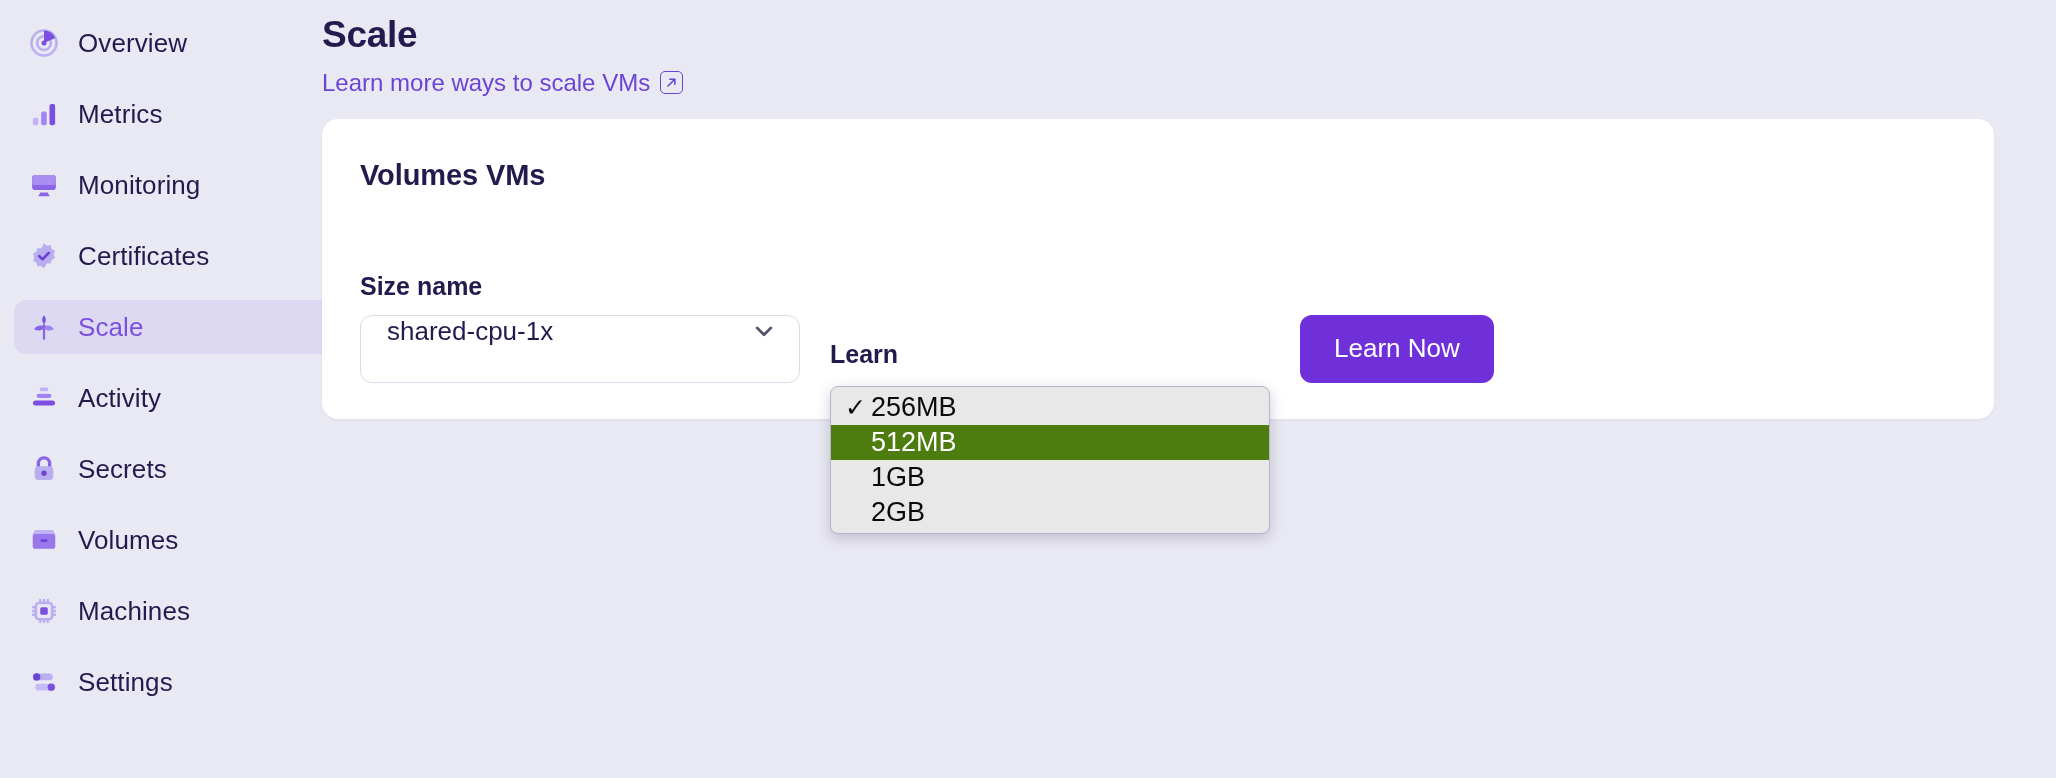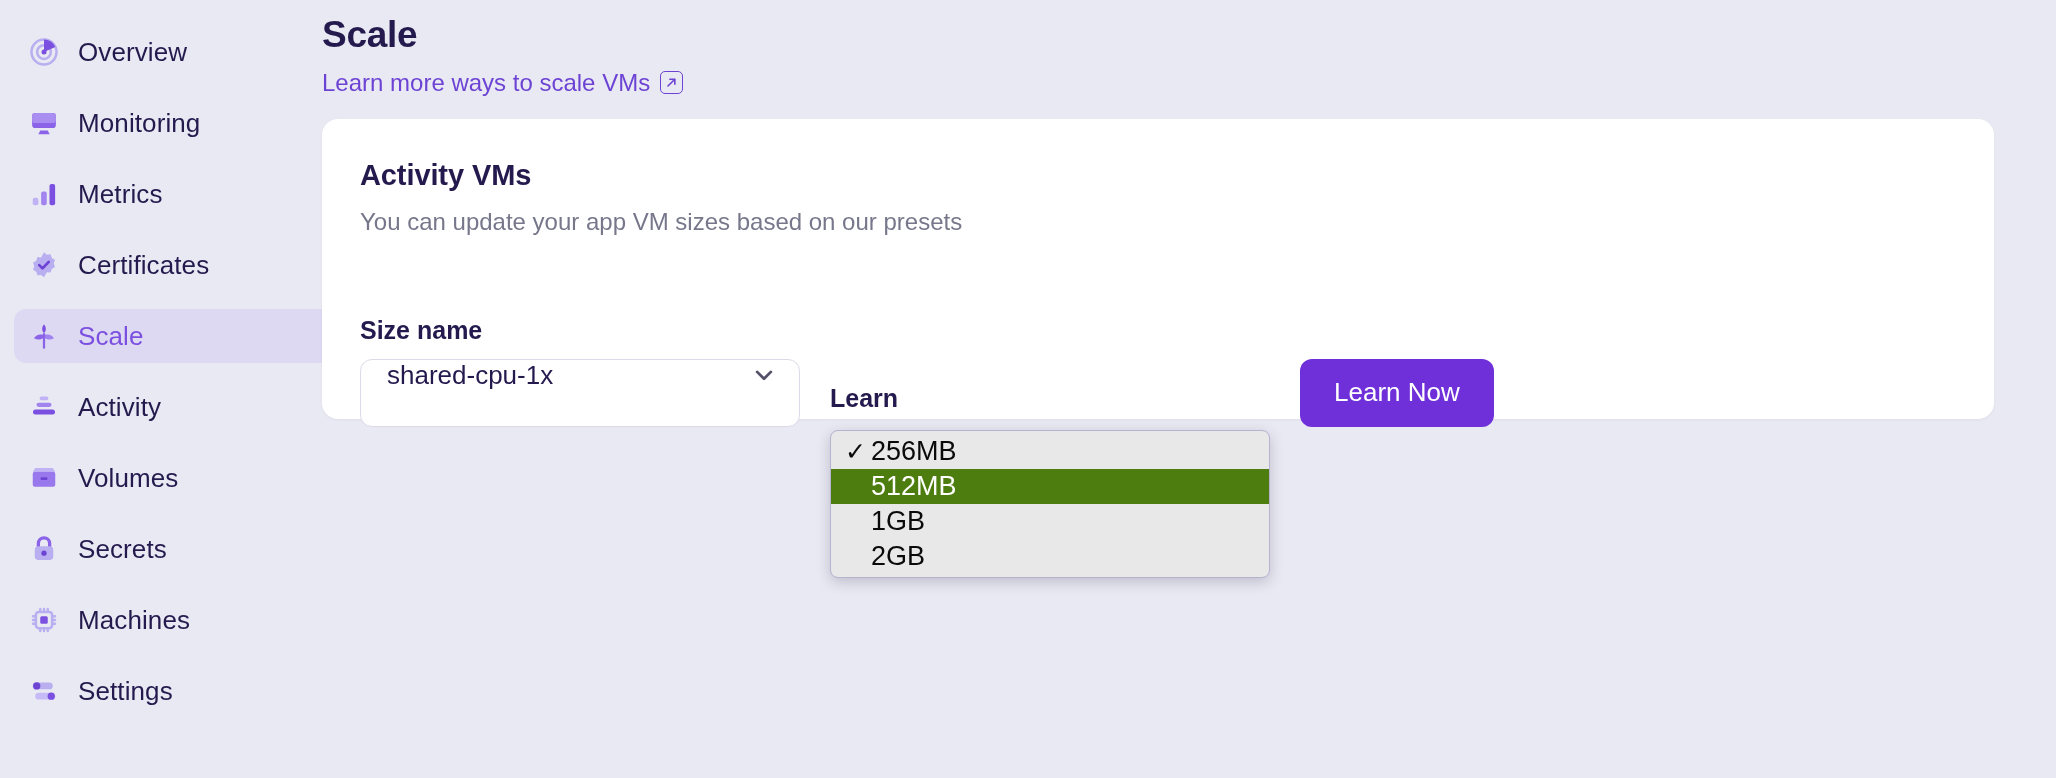--- a/index.html
+++ b/index.html
@@ -16,21 +16,21 @@
     position: relative;
   }
 
   
   #sidebar {
     position: absolute;
     left: 0; top: 0;
     width: 350px;
     height: 778px;
     background: #e9e9f3;
-    padding-top: 25px;
+    padding-top: 16px;
   }
 
   .nav-item {
     display: flex;
     align-items: center;
     height: 54px;
     margin: 0 14px 17px 14px;
     padding: 0 14px;
     border-radius: 12px;
     cursor: pointer;
@@ -225,37 +225,37 @@
         <path d="M12 12 L12 2 A10 10 0 0 1 21 8 Z" fill="#7b4fe0"></path>
         <circle cx="12" cy="12" r="2" fill="#7b4fe0"></circle>
       </svg>
     </span>
     <span class="nav-label">Overview</span>
   </div>
 
   <div class="nav-item">
     <span class="nav-icon">
       <svg width="30" height="30" viewBox="0 0 24 24">
+        <rect x="3" y="15" width="4.5" height="6" rx="1.6" fill="#c0b2f5"></rect>
+        <rect x="9.7" y="10" width="4.5" height="11" rx="1.6" fill="#a184ef"></rect>
+        <rect x="16.4" y="4" width="4.5" height="17" rx="1.6" fill="#7b4fe0"></rect>
+      </svg>
+    </span>
+    <span class="nav-label">Metrics</span>
+  </div>
+
+  <div class="nav-item">
+    <span class="nav-icon">
+      <svg width="30" height="30" viewBox="0 0 24 24">
         <rect x="2.5" y="4" width="19" height="12" rx="2.5" fill="#8a63e8"></rect>
         <rect x="2.5" y="4" width="19" height="8" rx="2.5" fill="#a98df0"></rect>
         <path d="M9 18 h6 l1.5 3 h-9 Z" fill="#8a63e8"></path>
       </svg>
     </span>
     <span class="nav-label">Monitoring</span>
-  </div>
-
-  <div class="nav-item">
-    <span class="nav-icon">
-      <svg width="30" height="30" viewBox="0 0 24 24">
-        <rect x="3" y="15" width="4.5" height="6" rx="1.6" fill="#c0b2f5"></rect>
-        <rect x="9.7" y="10" width="4.5" height="11" rx="1.6" fill="#a184ef"></rect>
-        <rect x="16.4" y="4" width="4.5" height="17" rx="1.6" fill="#7b4fe0"></rect>
-      </svg>
-    </span>
-    <span class="nav-label">Metrics</span>
   </div>
 
   <div class="nav-item">
     <span class="nav-icon">
       <svg width="30" height="30" viewBox="0 0 24 24">
         <path d="M12 1.8l2.3 1.9 3-0.3 0.9 2.9 2.6 1.5-1 2.9 1 2.9-2.6 1.5-0.9 2.9-3-0.3L12 21.8l-2.3-1.9-3 0.3-0.9-2.9L3.2 15.8l1-2.9-1-2.9 2.6-1.5 0.9-2.9 3 0.3z" fill="#b9aef0"></path>
         <path d="M8.2 12.1l2.6 2.6 5-5.2" fill="none" stroke="#6d43d4" stroke-width="2.2" stroke-linecap="round" stroke-linejoin="round"></path>
       </svg>
     </span>
     <span class="nav-label">Certificates</span>
@@ -280,37 +280,37 @@
         <rect x="6" y="8.5" width="12" height="3.4" rx="1.7" fill="#a184ef"></rect>
         <rect x="3.2" y="14" width="17.6" height="4" rx="2" fill="#7b4fe0"></rect>
       </svg>
     </span>
     <span class="nav-label">Activity</span>
   </div>
 
   <div class="nav-item">
     <span class="nav-icon">
       <svg width="30" height="30" viewBox="0 0 24 24">
+        <path d="M7.5 10V7.6a4.5 4.5 0 0 1 9 0V10" fill="none" stroke="#8a63e8" stroke-width="2.6" stroke-linecap="round"></path>
+        <rect x="4.6" y="9.8" width="14.8" height="11" rx="3" fill="#b9aef0"></rect>
+        <circle cx="12" cy="15.3" r="2.1" fill="#6d43d4"></circle>
+      </svg>
+    </span>
+    <span class="nav-label">Secrets</span>
+  </div>
+
+  <div class="nav-item">
+    <span class="nav-icon">
+      <svg width="30" height="30" viewBox="0 0 24 24">
         <path d="M3 7l2-3h14l2 3z" fill="#c0b2f5"></path>
         <rect x="3" y="7" width="18" height="12" rx="1.6" fill="#9878ec"></rect>
         <rect x="9.2" y="11.4" width="5.6" height="2.2" rx="1" fill="#6d43d4"></rect>
       </svg>
     </span>
     <span class="nav-label">Volumes</span>
-  </div>
-
-  <div class="nav-item">
-    <span class="nav-icon">
-      <svg width="30" height="30" viewBox="0 0 24 24">
-        <path d="M7.5 10V7.6a4.5 4.5 0 0 1 9 0V10" fill="none" stroke="#8a63e8" stroke-width="2.6" stroke-linecap="round"></path>
-        <rect x="4.6" y="9.8" width="14.8" height="11" rx="3" fill="#b9aef0"></rect>
-        <circle cx="12" cy="15.3" r="2.1" fill="#6d43d4"></circle>
-      </svg>
-    </span>
-    <span class="nav-label">Secrets</span>
   </div>
 
   <div class="nav-item">
     <span class="nav-icon">
       <svg width="30" height="30" viewBox="0 0 24 24">
         <rect x="5.5" y="5.5" width="13" height="13" rx="2.4" fill="none" stroke="#b9aef0" stroke-width="2"></rect>
         <rect x="9" y="9" width="6" height="6" rx="1.2" fill="#7b4fe0"></rect>
         <g stroke="#b9aef0" stroke-width="1.9" stroke-linecap="round">
           <path d="M9 3.2v2.3M12 3.2v2.3M15 3.2v2.3M9 18.5v2.3M12 18.5v2.3M15 18.5v2.3"></path>
           <path d="M3.2 9h2.3M3.2 12h2.3M3.2 15h2.3M18.5 9h2.3M18.5 12h2.3M18.5 15h2.3"></path>
@@ -341,22 +341,21 @@
     <a id="learn-link" href="#">Learn more ways to scale VMs</a>
     <span id="external-link-icon">
       <svg width="13" height="13" viewBox="0 0 14 14">
         <path d="M3.2 10.8 L10.3 3.7" stroke="#6d43d4" stroke-width="1.7" stroke-linecap="round"></path>
         <path d="M5.2 3.5 H10.6 V8.9" fill="none" stroke="#6d43d4" stroke-width="1.7" stroke-linecap="round" stroke-linejoin="round"></path>
       </svg>
     </span>
   </div>
 
   <div id="card">
-    <div id="card-title">Activity VMs</div>
-    <div id="card-subtitle">You can update your app VM sizes based on our presets</div>
+    <div id="card-title">Volumes VMs</div>
 
     <div id="form-row">
 
       <div class="field">
         <div class="field-label">Size name</div>
         <div class="select-box">
           <span class="select-value">shared-cpu-1x</span>
           <span class="chevron">
             <svg width="30" height="30" viewBox="0 0 24 24">
               <path d="M6.5 9.5 L12 15 L17.5 9.5" fill="none" stroke="#555069" stroke-width="2.2" stroke-linecap="round" stroke-linejoin="round"></path>

